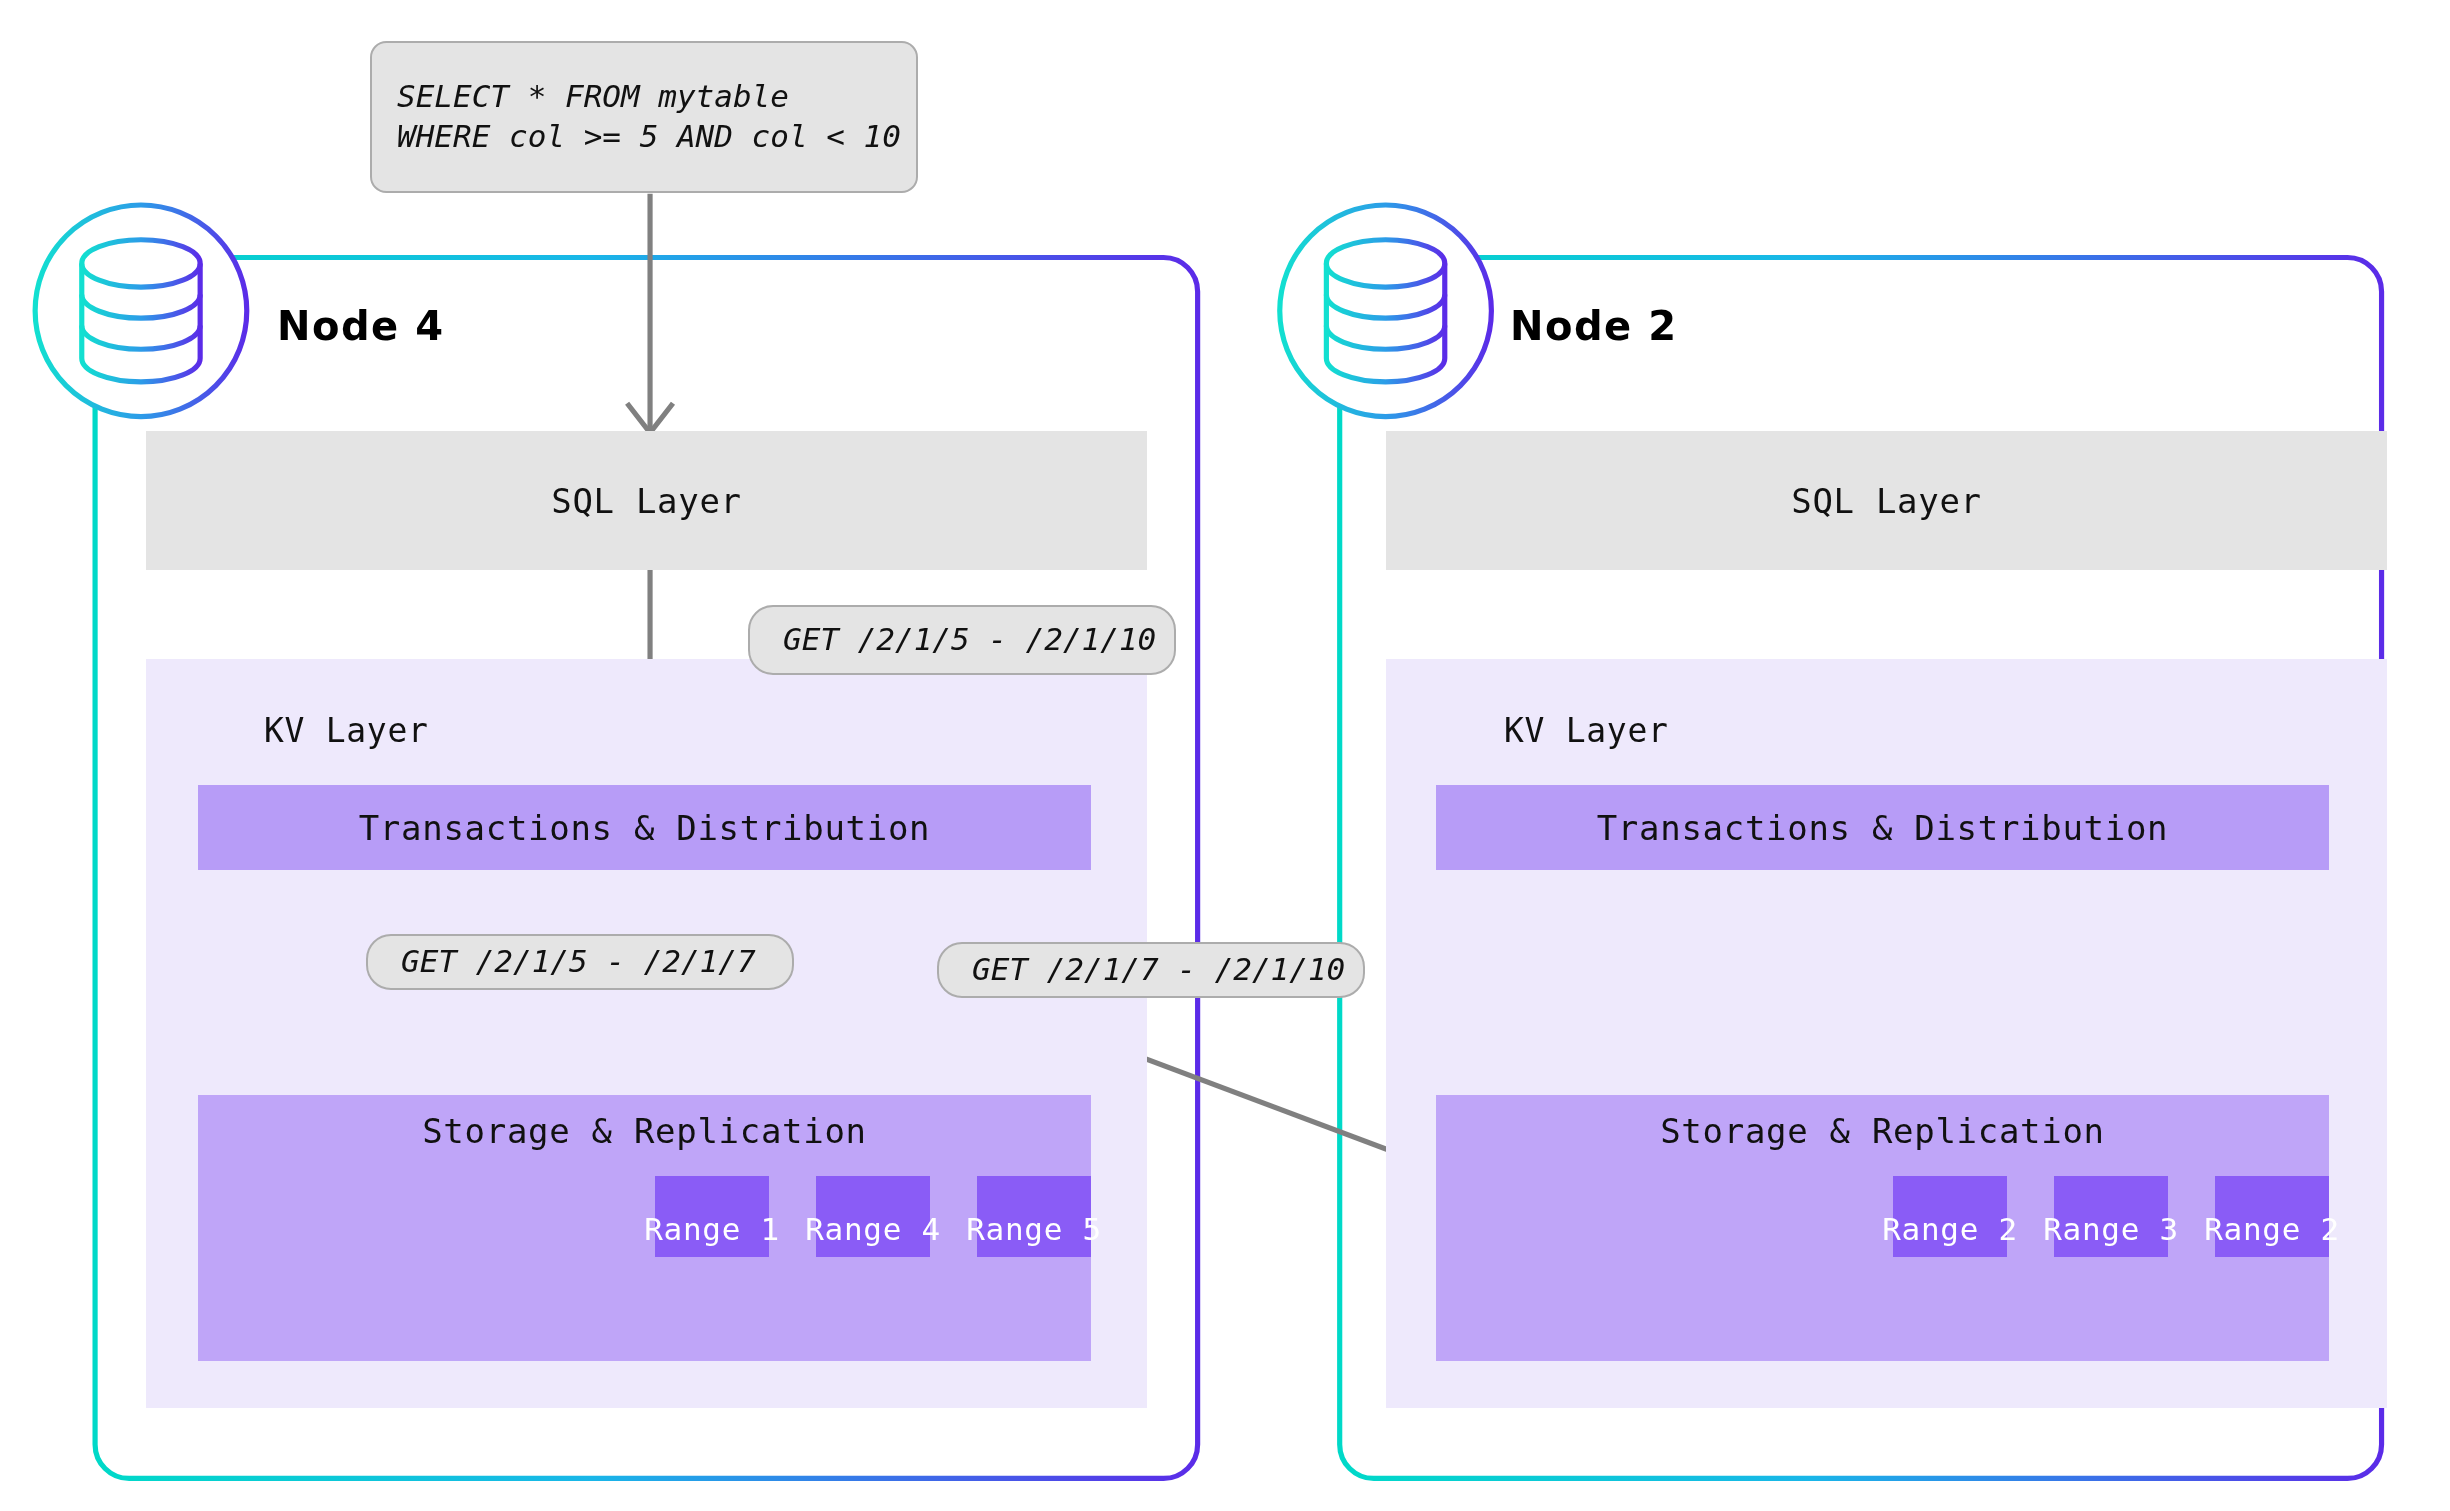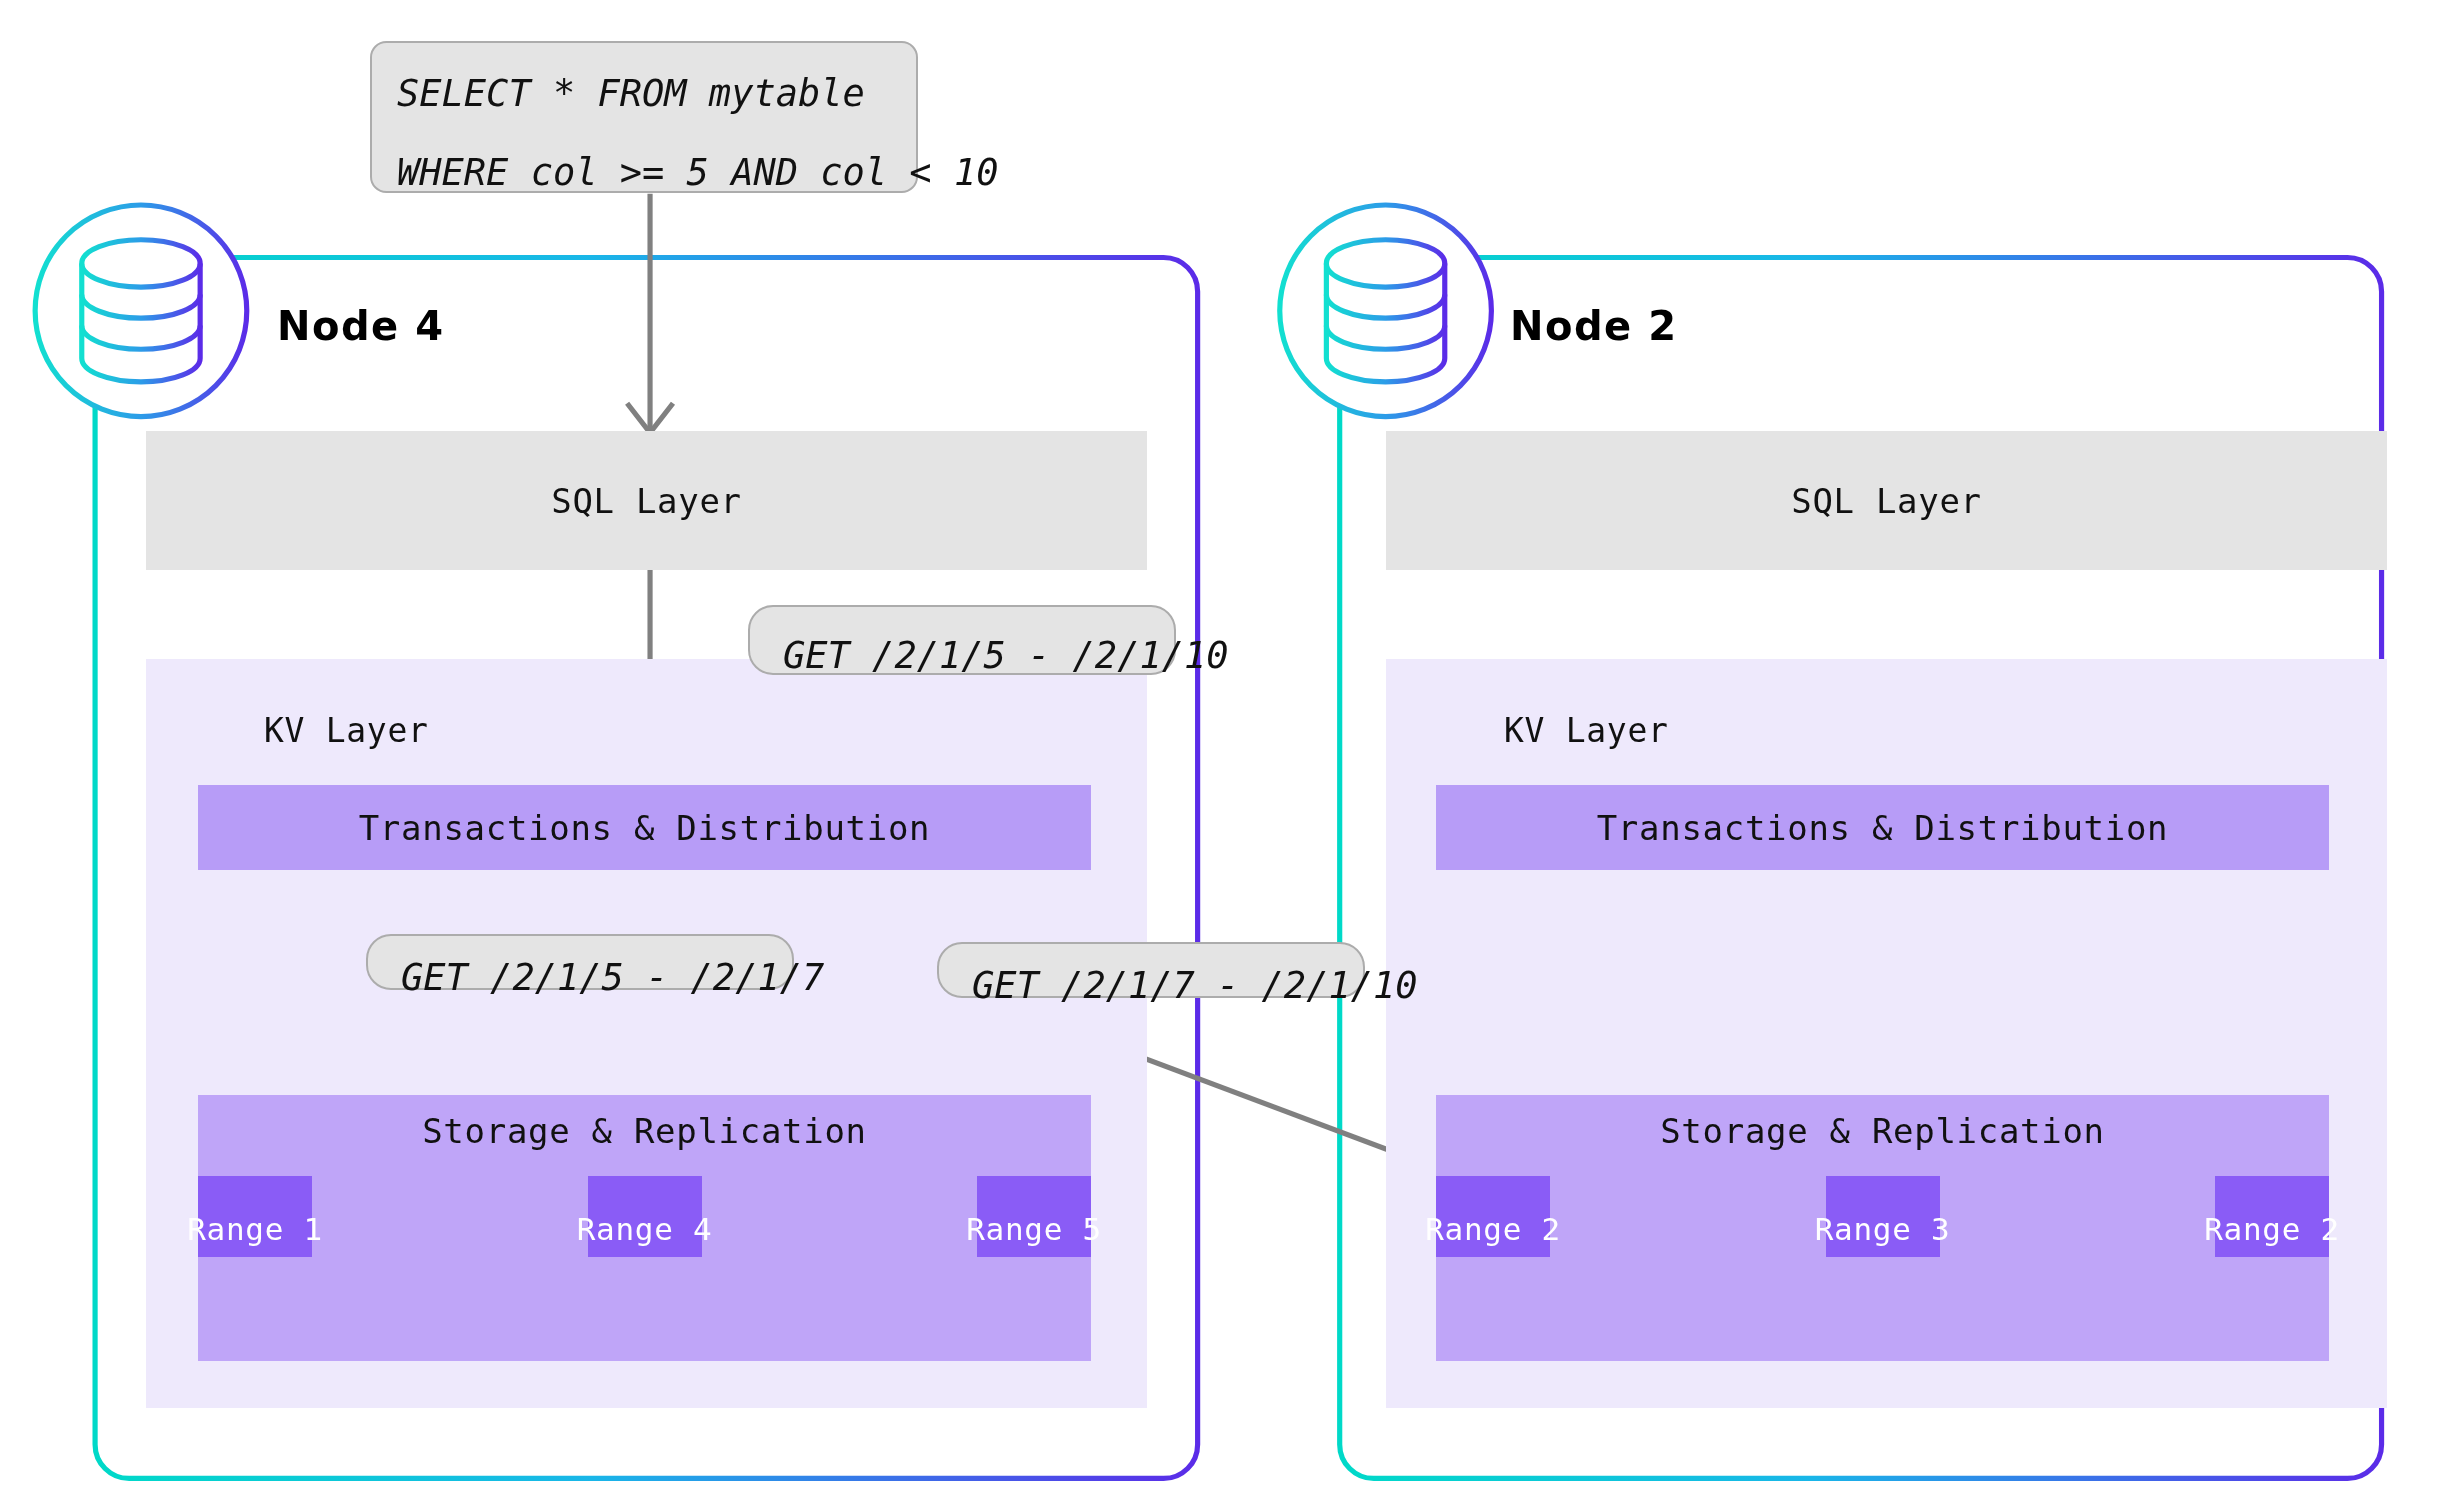--- a/index.html
+++ b/index.html
@@ -92,21 +92,21 @@
     font-family: "DejaVu Sans Mono", monospace;
     font-size: 34px;
     color: #111111;
     letter-spacing: 0.7px;
   }
   .range-row {
     position: absolute;
     left: 0; right: 0;
     top: 81px;
     display: flex;
-    justify-content: space-between;
+    justify-content: flex-end;
     gap: 47px;
   }
   .range-box {
     width: 114px;
     height: 81px;
     background: #8A5CF6;
     display: flex;
     align-items: flex-end;
     justify-content: center;
     padding-bottom: 10.4px;
@@ -128,25 +128,24 @@
     border-radius: 16.3px;
     display: flex;
     flex-direction: column;
     align-items: flex-start;
     justify-content: center;
     box-sizing: border-box;
   }
   .note-line {
     font-family: "DejaVu Sans Mono", monospace;
     font-style: italic;
-    font-size: 37px;
+    font-size: 31px;
     color: #111111;
     white-space: pre;
     line-height: 1.28;
-    margin-top: 32px;
   }
 
   .query-box {
     padding: 16.3px 25px;
   }
   .get-box {
     padding: 12px 33px;
     border-radius: 25px;
   }
 </style>

